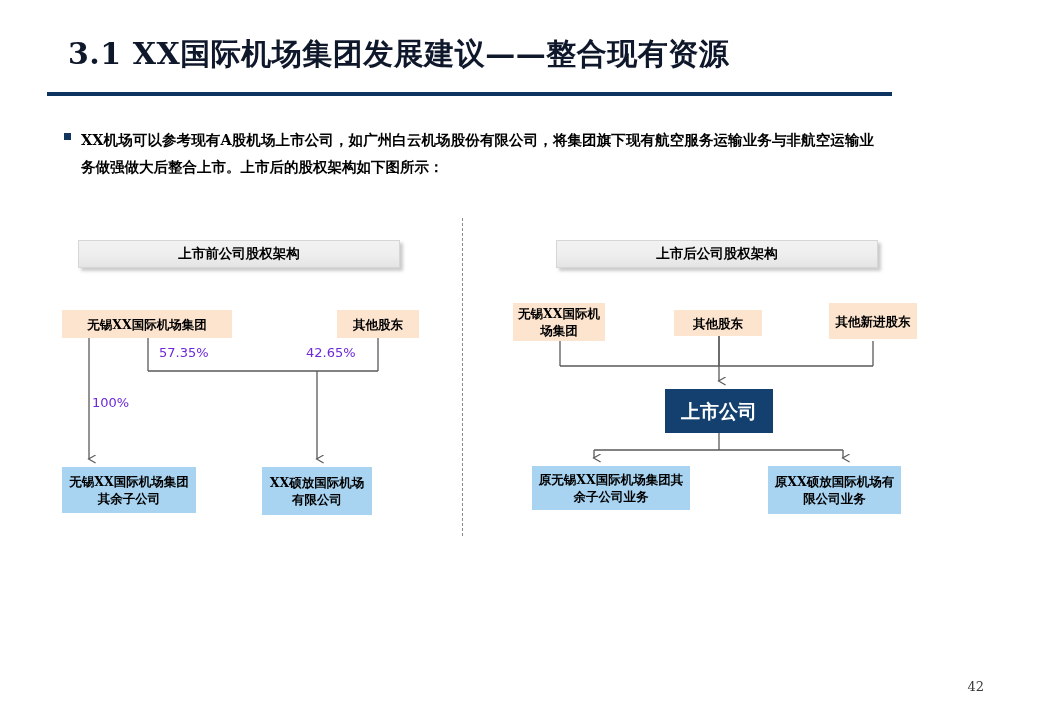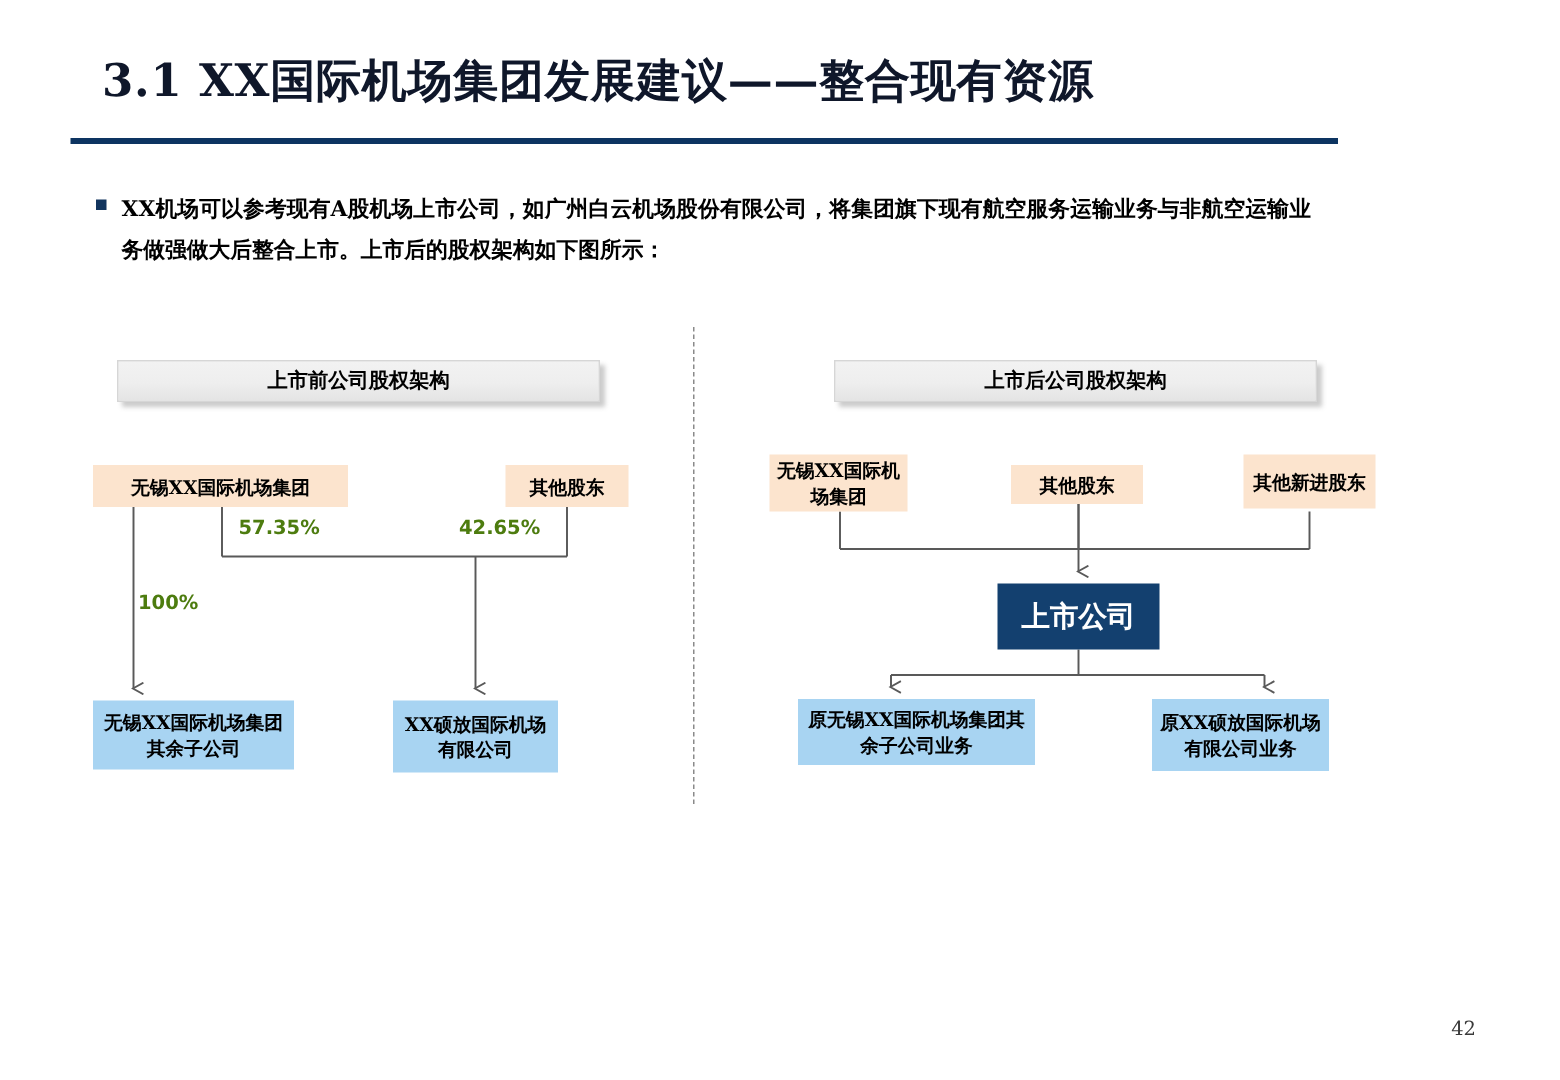--- a/index.html
+++ b/index.html
@@ -113,39 +113,39 @@
   #box-l-others   { left: 337px; top: 310px; width: 82px;  height: 28px; }
   #box-l-subs     { left: 62px;  top: 467px; width: 134px; height: 46px; }
   #box-l-shuofang { left: 262px; top: 467px; width: 110px; height: 48px; }
 
   
   #box-r-group     { left: 513px; top: 303px; width: 92px;  height: 38px; }
   #box-r-others    { left: 674px; top: 310px; width: 88px;  height: 26px; }
   #box-r-newholder { left: 829px; top: 303px; width: 88px;  height: 36px; }
   #box-r-listco    { left: 665px; top: 389px; width: 108px; height: 44px; }
   #box-r-subs      { left: 516px; top: 466px; width: 158px; height: 44px; margin-left: 16px; }
-  #box-r-shuofang  { left: 768px; top: 466px; width: 118px; height: 48px; }
+  #box-r-shuofang  { left: 768px; top: 466px; width: 133px; height: 48px; }
 
   
   .connectors {
     position: absolute;
     left: 0;
     top: 0;
     width: 1040px;
     height: 720px;
     pointer-events: none;
   }
 
   
   .pct-label {
     position: absolute;
     font-family: "DejaVu Sans", "Liberation Sans", sans-serif;
     font-size: 13px;
-    font-weight: bold;
-    color: #4d7c0f;
+    font-weight: normal;
+    color: #6d28d9;
     white-space: nowrap;
   }
   #pct-5735 { left: 159px; top: 345px; }
   #pct-4265 { left: 306px; top: 345px; }
   #pct-100  { left: 92px;  top: 395px; }
 
   
   #page-number {
     position: absolute;
     right: 56px;

